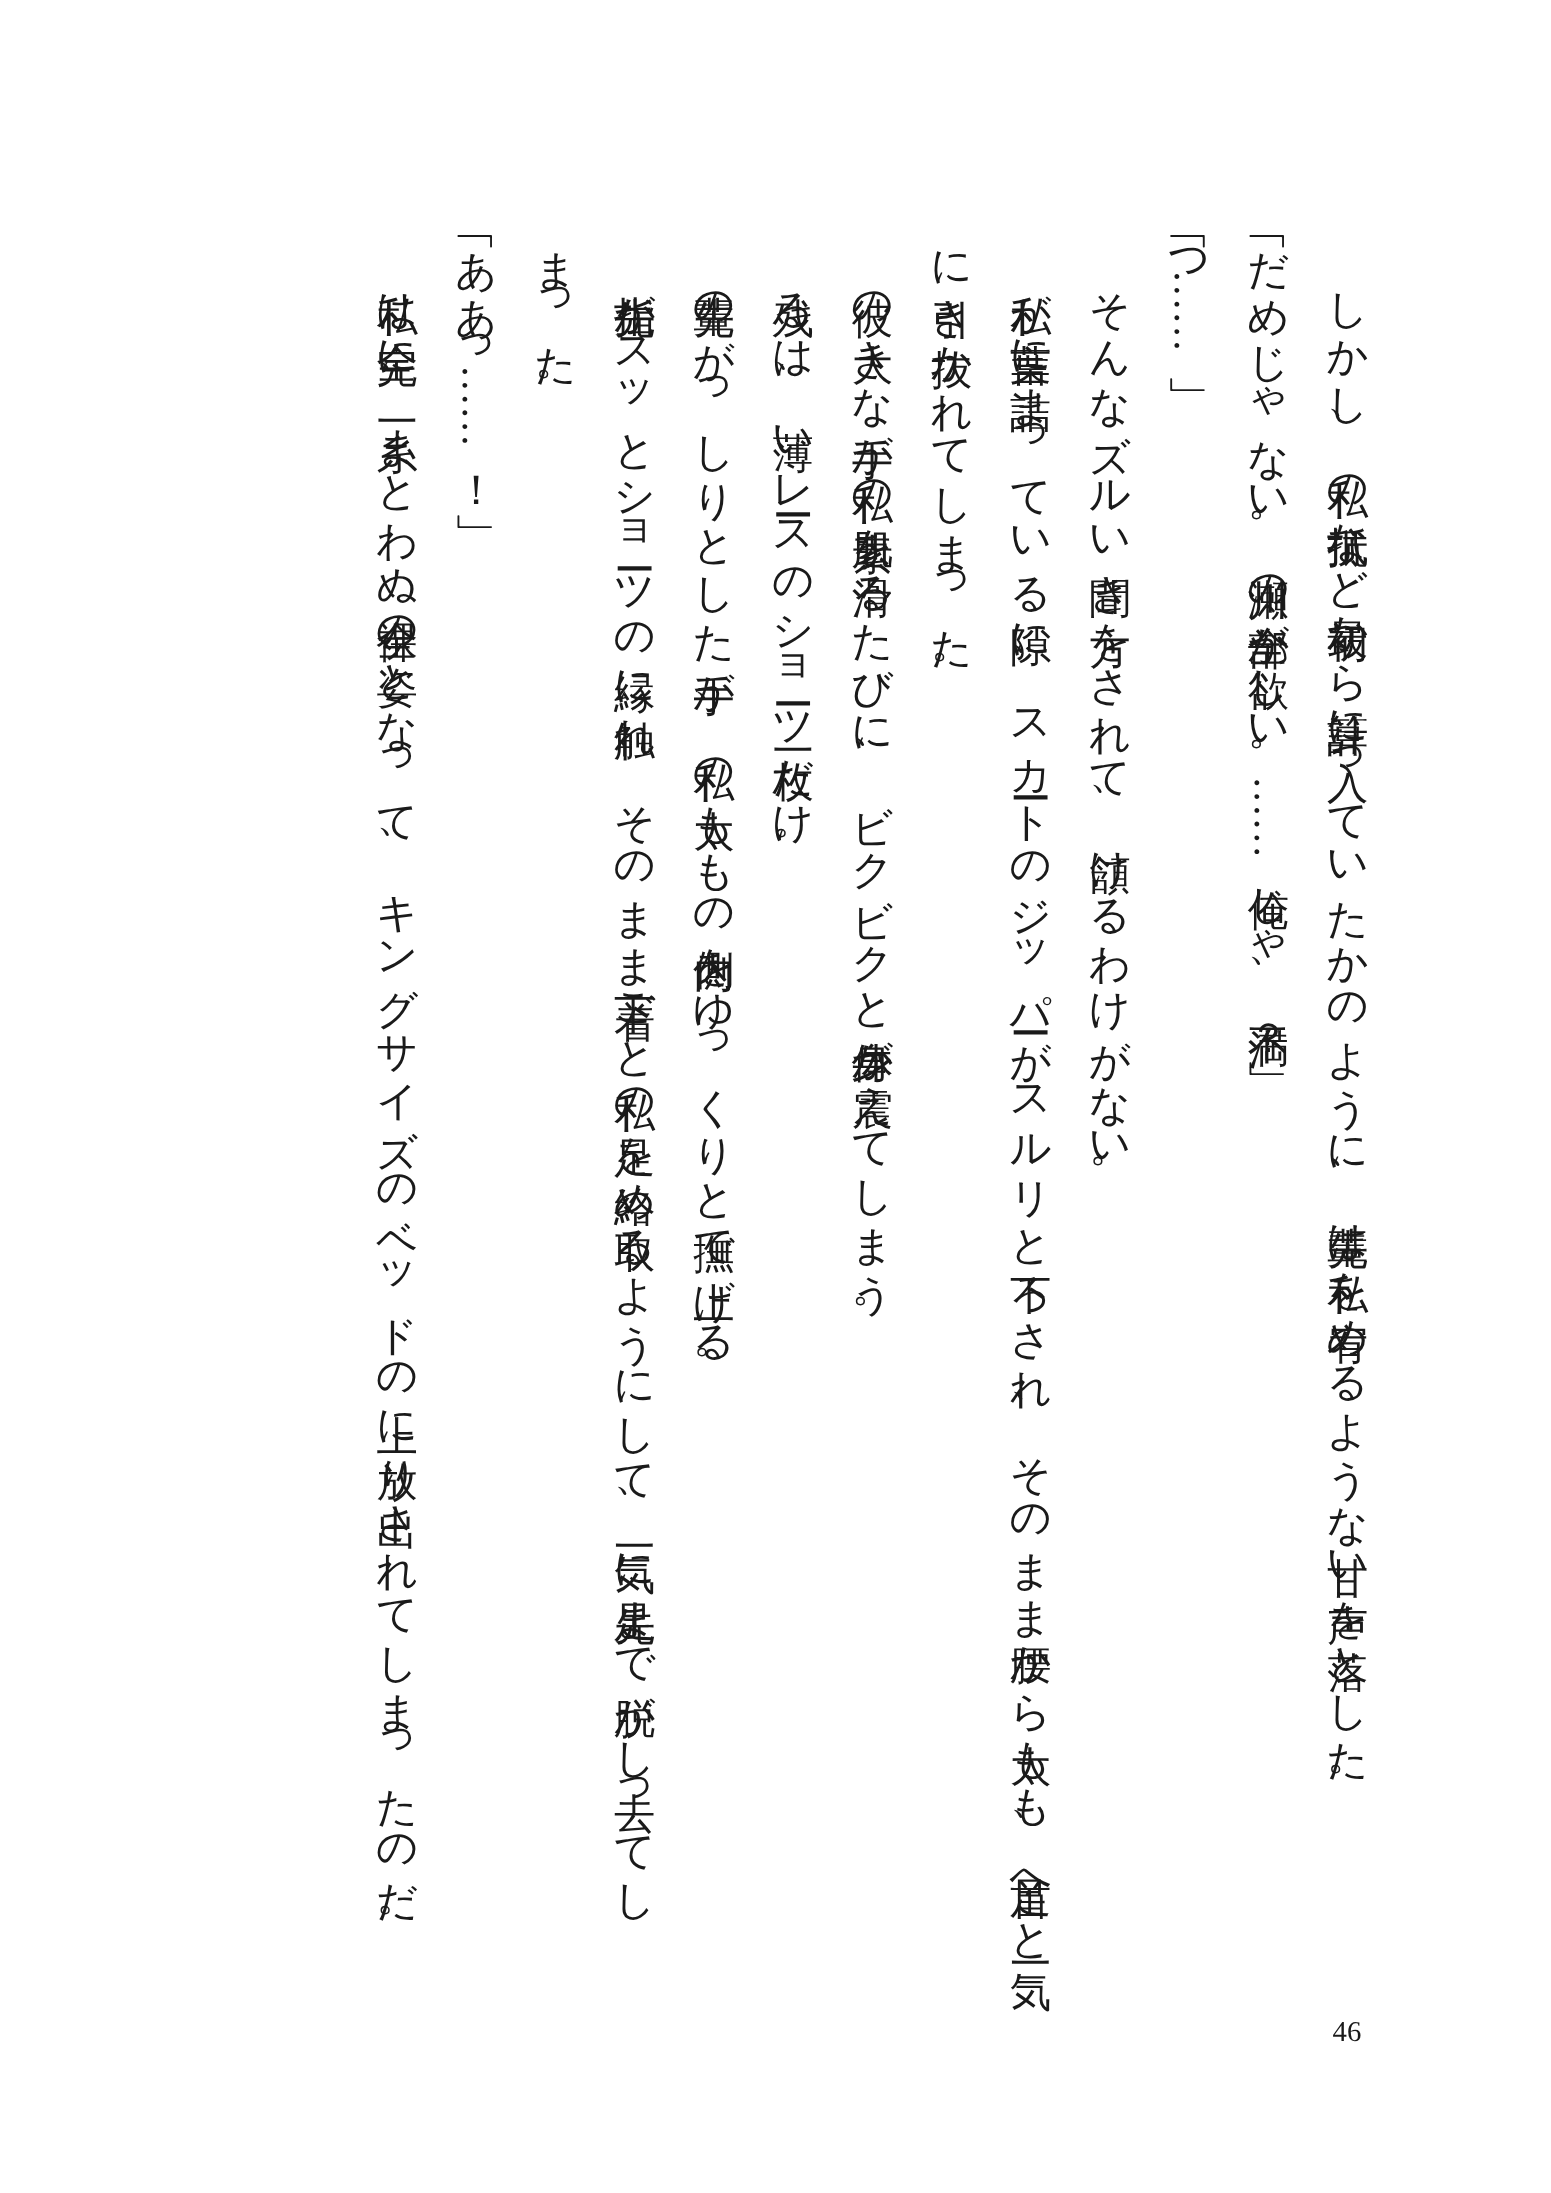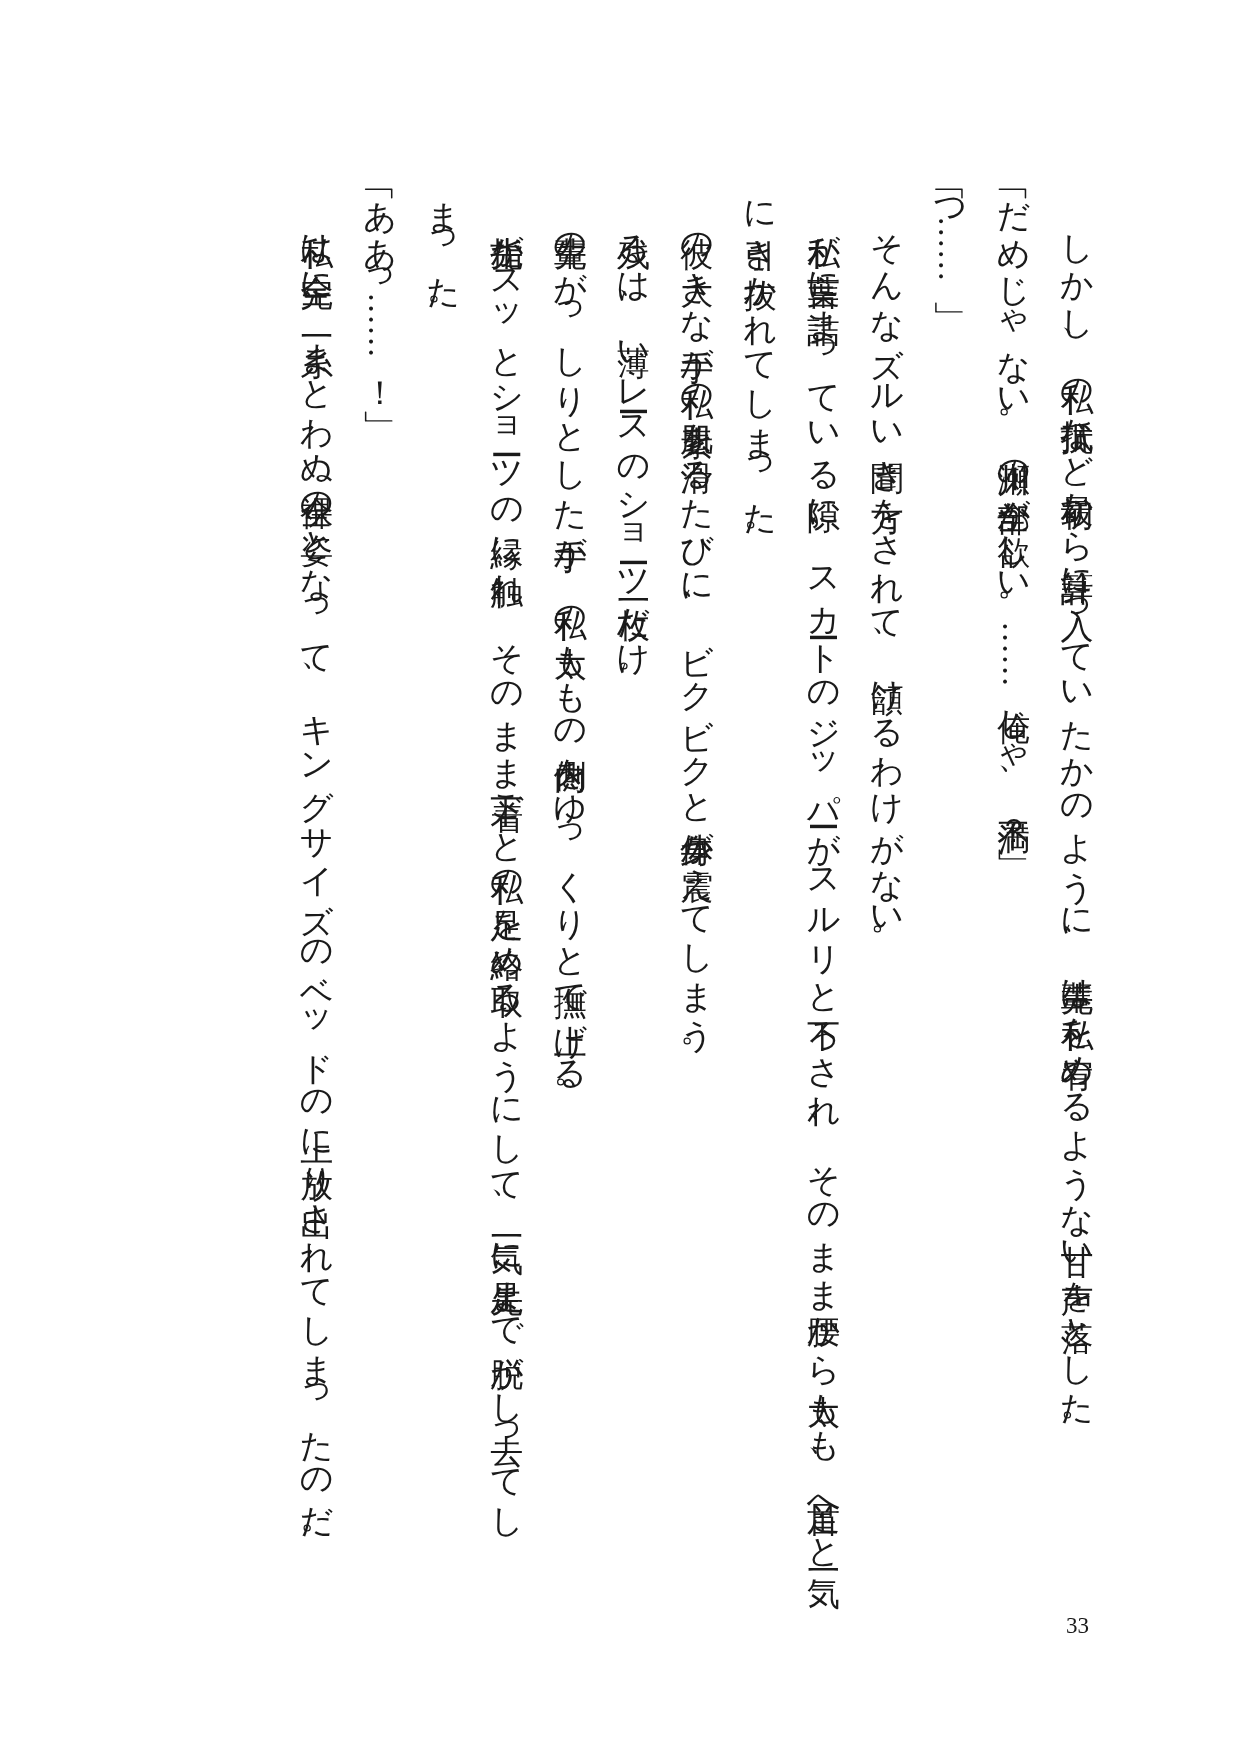--- a/index.html
+++ b/index.html
@@ -60,14 +60,14 @@
       <p class="para">「つ……」</p>
       <p class="para indent">そんなズルい聞き方をされて、頷けるわけがない。</p>
       <p class="para indent">私が言葉に詰まっている隙に、スカートのジッパーがスルリと下ろされ、そのまま腰から太もも、足首へと一気に引き抜かれてしまった。</p>
       <p class="para indent">彼の大きな手が私の素肌を滑るたびに、ビクビクと身体が震えてしまう。</p>
       <p class="para indent">残るは、薄いレースのショーツ一枚だけ。</p>
       <p class="para indent">先輩のがっしりとした手が、私の太ももの内側をゆっくりと撫で上げる。</p>
       <p class="para indent">指先がスッとショーツの縁に触れ、そのまま下着ごと私の足を絡め取るようにして、一気に足先まで脱がし去ってしまった。</p>
       <p class="para">「ああっ……！」</p>
       <p class="para indent">私は完全に、一糸まとわぬ全裸の姿となって、キングサイズのベッドの上に放り出されてしまったのだ。</p>
     </main>
-  <div class="page-number">33</div>
+  <div class="page-number">46</div>
 </div>
 
 </body></html>

